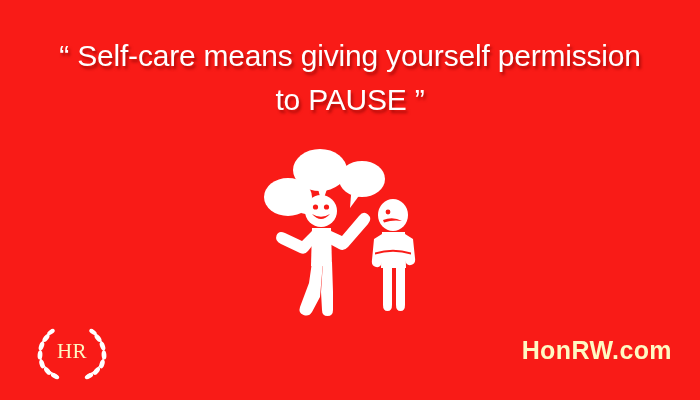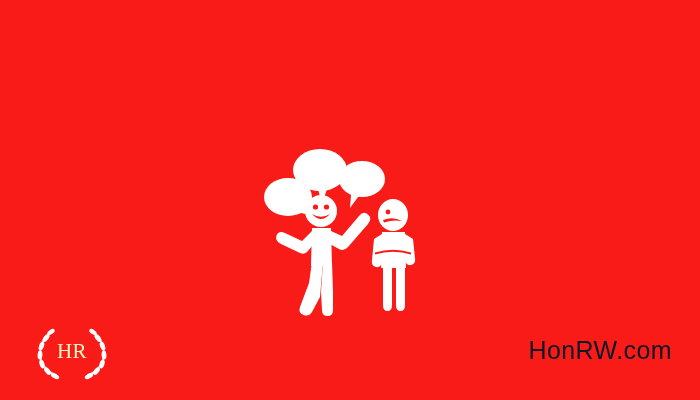--- a/index.html
+++ b/index.html
@@ -87,33 +87,39 @@
     font-size: 21px;
     letter-spacing: 0.5px;
     pointer-events: none;
   }
 
   
   #website {
     position: absolute;
     right: 28px;
     top: 334px;
-    color: #0f172a;
+    color: #fef9c3;
     font-family: "Liberation Sans", sans-serif;
     font-size: 25px;
-    font-weight: 400;
+    font-weight: 700;
     letter-spacing: 0.4px;
     line-height: 32px;
   }
 </style>
 </head>
 <body>
 
 <div id="card">
 
+  <div id="quote-block">
+    <div class="quote-line"><span class="quote-mark">“</span>
+      <span>Self-care means giving yourself permission</span></div>
+    <div class="quote-line"><span>to PAUSE</span>
+      <span class="quote-mark">”</span></div>
+  </div>
 
   <div id="illustration">
     <svg viewBox="0 0 190 180" xmlns="http://www.w3.org/2000/svg">
       <g fill="#FFFFFF">
 
         <g>
           <ellipse cx="58" cy="28" rx="27" ry="21"></ellipse>
           <path d="M58 46 L66 44 L60 62 L56 47 Z"></path>
         </g>
 

